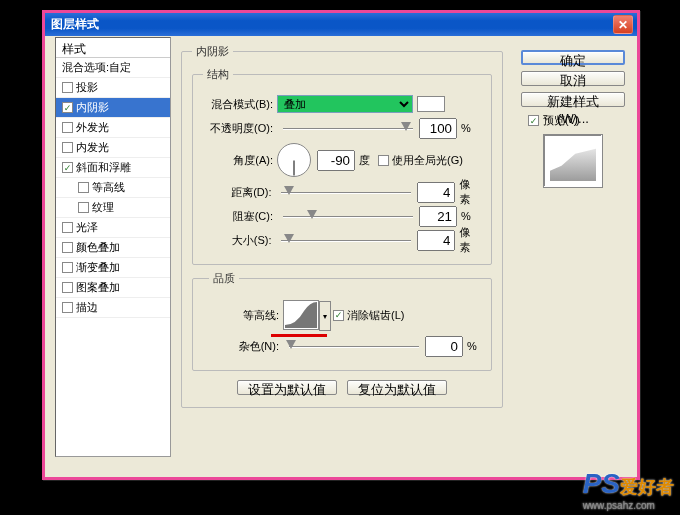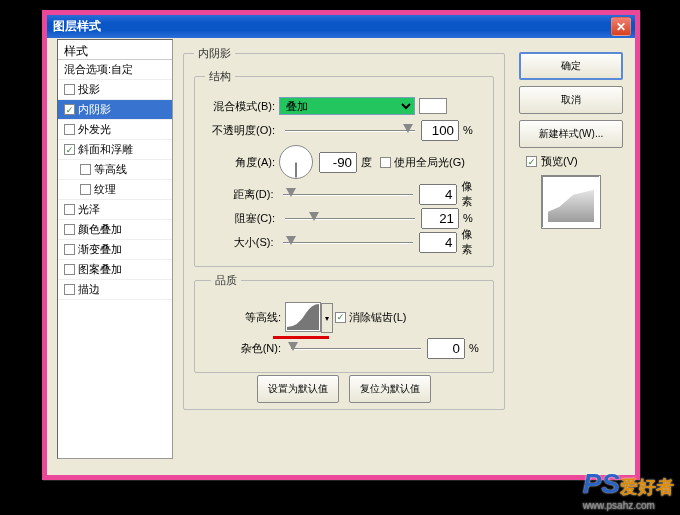--- a/index.html
+++ b/index.html
@@ -1,19 +1,19 @@
 <!DOCTYPE html>
 <html><head>
 <meta charset="utf-8">
 <style>
   * { box-sizing: border-box; font-family: "Microsoft YaHei", Arial, sans-serif; }
   body { margin:0; background:#000; width:680px; height:515px; position:relative; }
   .dialog {
     position:absolute; left:42px; top:10px; width:598px; height:470px;
-    background:#ECE9D8; border:5px solid #ec4899;
+    background:#ECE9D8; border:3px solid #ec4899;
     box-shadow: 1px 1px 0 #222;
   }
   .titlebar {
     height:23px; background:linear-gradient(#2a6ed8,#0a56c7,#0a56c7,#2a6ed8);
     display:flex; align-items:center; padding:0 4px 0 6px; color:#fff;
     font-size:12px; font-weight:bold;
   }
   .titlebar .spacer{flex:1;}
   .closebtn {
     width:20px;height:19px;background:linear-gradient(#f08070,#d64020);
@@ -64,22 +64,22 @@
     width:34px;height:34px;border:1px solid #888;border-radius:50%;background:#fff;margin-right:6px;position:relative;flex:0 0 34px;
   }
   .angle-ctl .needle{position:absolute;left:50%;top:50%;width:15px;height:1px;background:#000;transform-origin:left center;transform:rotate(90deg);}
   .contour{
     width:36px;height:30px;border:1px solid #888;background:#fff;position:relative;display:inline-block;
   }
   .contour .drop{position:absolute;right:-13px;top:0;width:12px;height:30px;border:1px solid #888;background:#ECE9D8;display:flex;align-items:center;justify-content:center;font-size:8px;}
   .contour svg{width:34px;height:28px;}
   .redline{position:absolute;height:3px;background:#d00;}
   .btn{
-    height:28px;border:1px solid #888;background:linear-gradient(#fdfdfb,#eae7d7);
-    font-size:10px;padding:0 10px;border-radius:2px;box-shadow:0 1px 0 #fff inset;
+    height:15px;border:1px solid #888;background:linear-gradient(#fdfdfb,#eae7d7);
+    font-size:13px;padding:0 10px;border-radius:2px;box-shadow:0 1px 0 #fff inset;
   }
   .right-panel{position:absolute; right:12px; top:14px; width:104px;}
   .right-panel .btn{width:100%;margin-bottom:6px;display:block;}
   .preview{ margin-top:6px;margin-left:7px; }
   .preview-box{
     width:60px;height:54px;border:1px solid #888;background:#fff;margin:6px auto 0 auto;position:relative;overflow:hidden;
     box-shadow: inset -1px -1px 0 #fff, inset 1px 1px 0 #888;
   }
   .preview-box .grad{
     position:absolute;left:6px;right:6px;bottom:6px;height:34px;
@@ -115,20 +115,24 @@
             <span class="cb"></span>
             <span>投影</span>
           </div>
           <div class="styles-row sel">
             <span class="cb checked"></span>
             <span>内阴影</span>
           </div>
           <div class="styles-row">
             <span class="cb"></span>
             <span>外发光</span>
+          </div>
+          <div class="styles-row">
+            <span class="cb"></span>
+            <span>内发光</span>
           </div>
           <div class="styles-row">
             <span class="cb checked"></span>
             <span>斜面和浮雕</span>
           </div>
           <div class="styles-row indent">
             <span class="cb"></span>
             <span>等高线</span>
           </div>
           <div class="styles-row indent">

